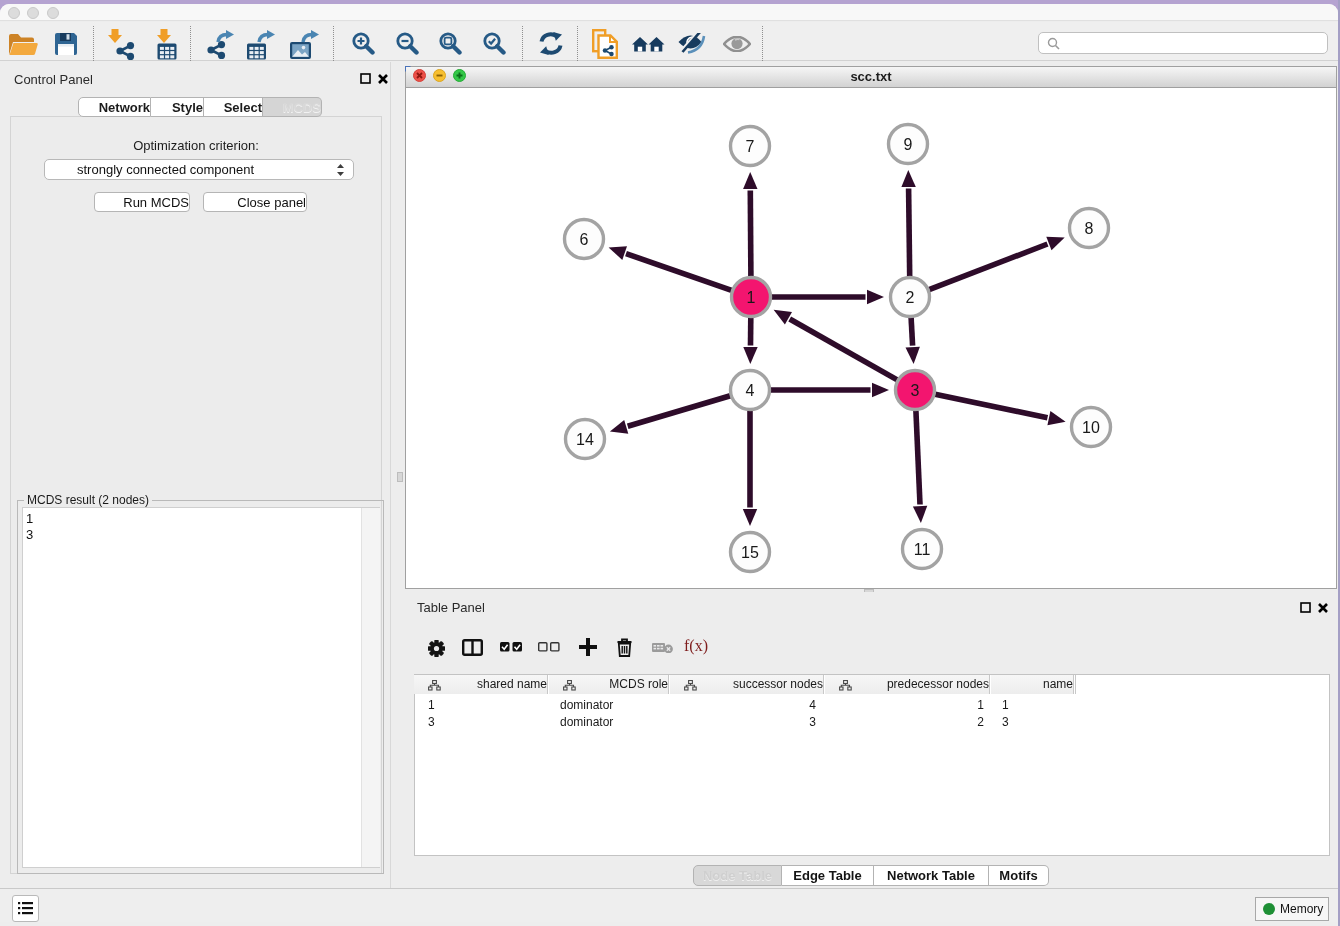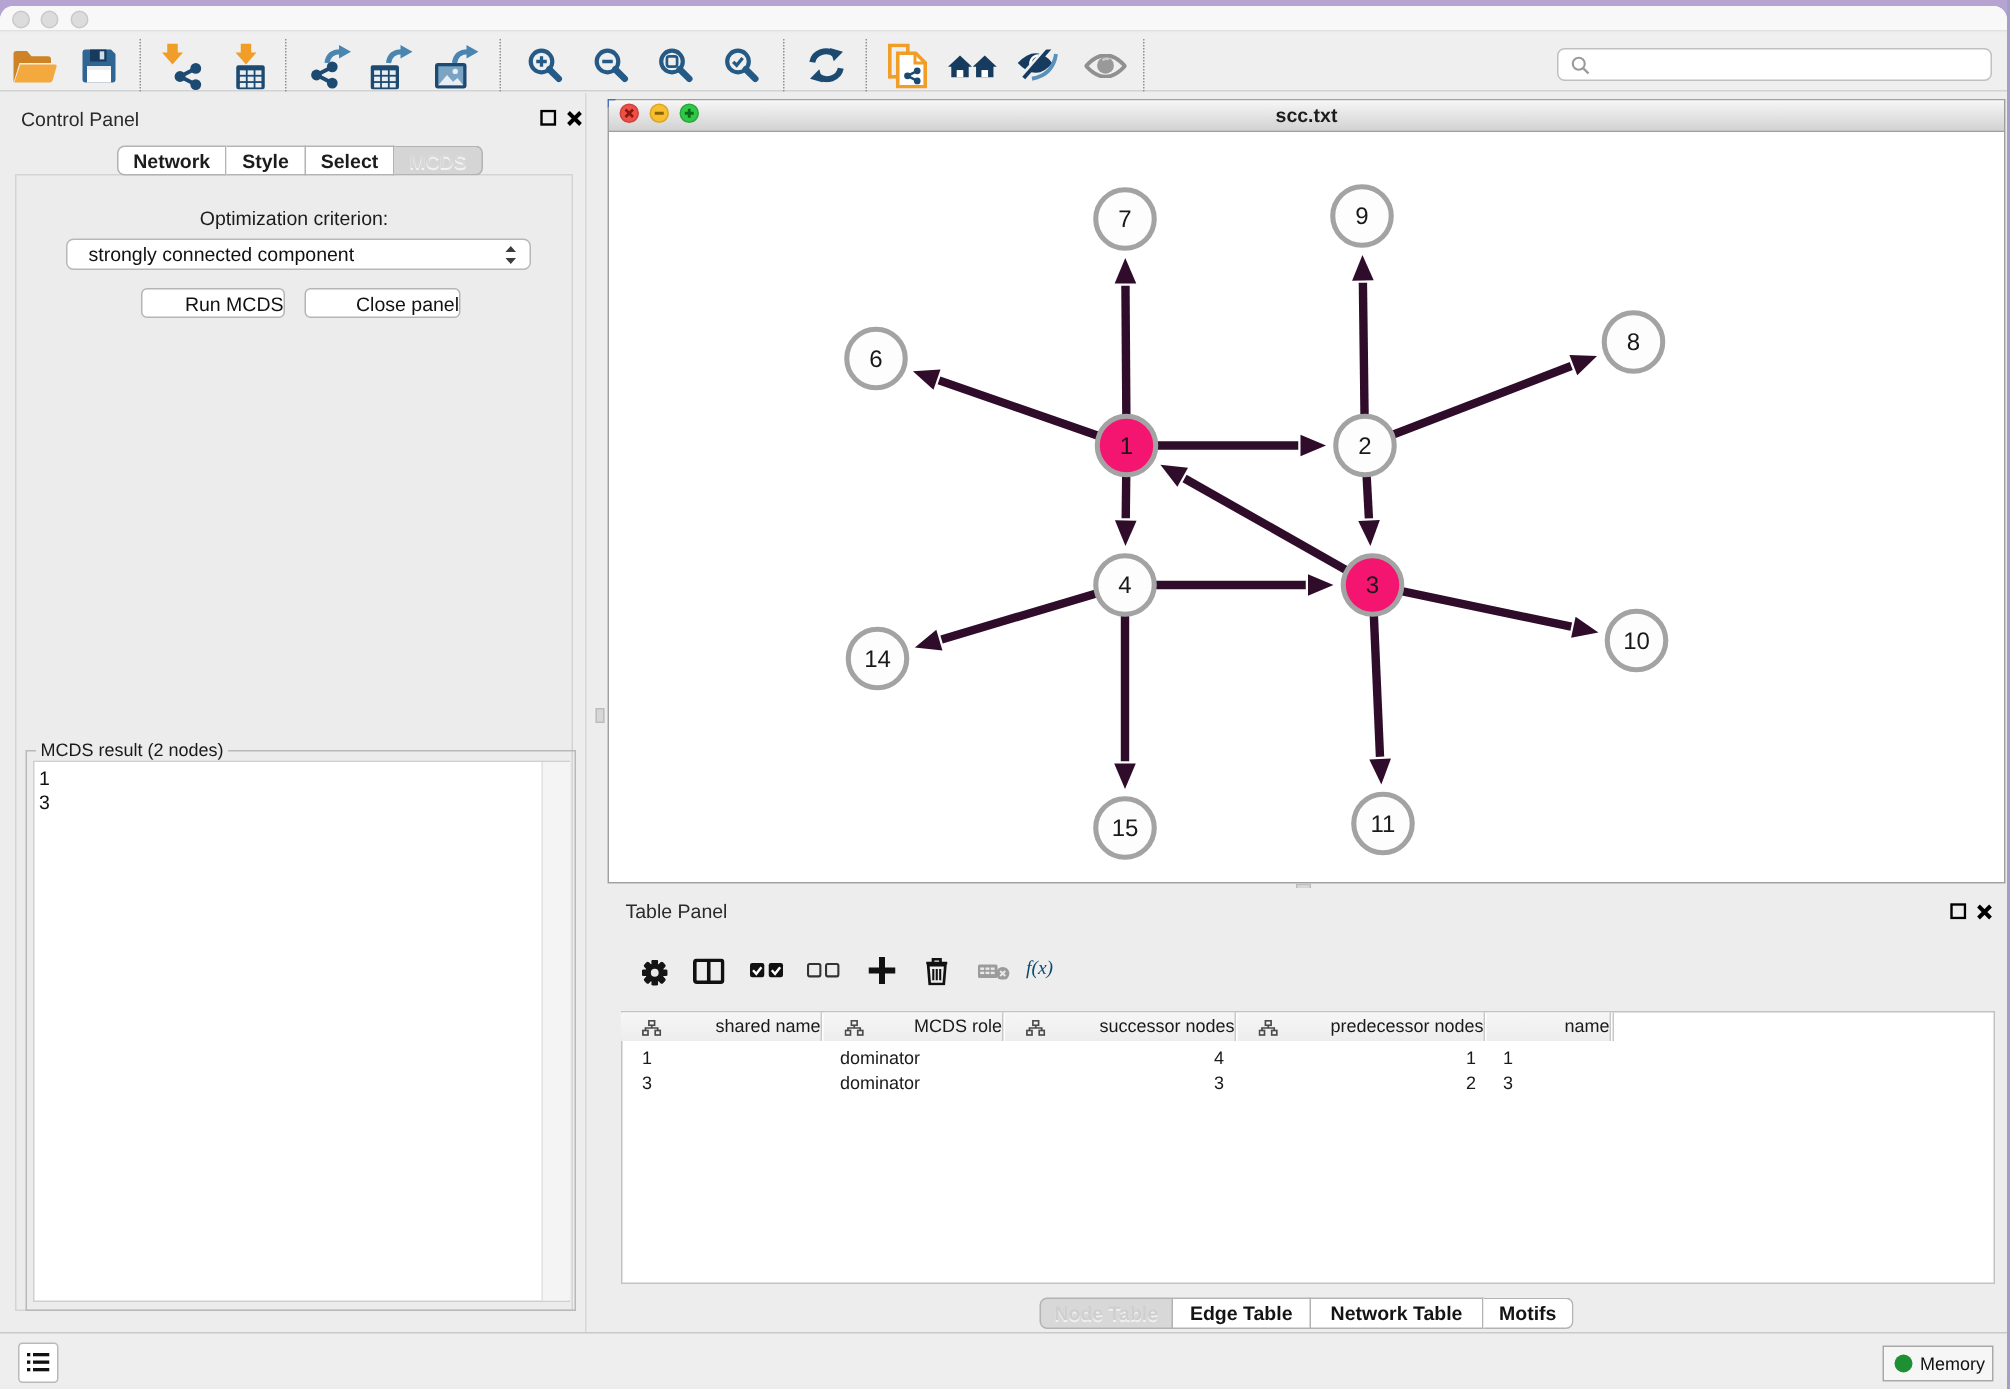--- a/index.html
+++ b/index.html
@@ -6,21 +6,21 @@
 .ic{position:absolute}
 #app{position:absolute;left:0;top:4px;width:1338px;height:922px;background:#ededed;border-radius:9px 9px 0 0}
 #titlebar{position:absolute;left:0;top:4px;width:1338px;height:17px;background:#f8f8f8;border-radius:9px 9px 0 0;border-bottom:1px solid #e0e0e0}
 .tl{position:absolute;top:3px;width:12px;height:12px;border-radius:50%;background:#dcdcdc;border:1px solid #c9c9c9}
 #title{position:absolute;top:2px;width:100%;text-align:center;font-size:13px;color:#b1b1b1}
 #toolbar{position:absolute;left:0;top:22px;width:1338px;height:39px;background:#efefef;border-bottom:1px solid #d2d2d2}
 .sep{position:absolute;top:4px;height:35px;width:0;border-left:1px dotted #8f8f8f}
 #search{position:absolute;left:1038px;top:32px;width:290px;height:22px;background:#fff;border:1px solid #c0c0c0;border-radius:5px}
 #leftpanel{position:absolute;left:0;top:62px;width:391px;height:826px;background:#ededed;border-right:1px solid #d8d8d8}
 .ptitle{font-size:13px;color:#2a2a2a}
-.tab{position:absolute;height:20px;background:#fff;border:1px solid #b3b3b3;font-size:13px;font-weight:600;color:#1c1c1c;text-align:center;line-height:19px}
+.tab{position:absolute;height:20px;background:#fff;border:1px solid #b3b3b3;font-size:13px;font-weight:600;color:#1c1c1c;text-align:right;line-height:19px}
 #tabcontent{position:absolute;left:10px;top:116px;width:372px;height:758px;background:#ececec;border:1px solid #d4d4d4}
 .btn{position:absolute;background:#fff;border:1px solid #b5b5b5;border-radius:4px;font-size:13px;color:#111;text-align:right}
 #netwin{position:absolute;left:405px;top:66px;width:932px;height:523px;background:#fff;border:1px solid #a0a0a0}
 #nettitle{position:absolute;left:0;top:0;width:100%;height:21px;background:linear-gradient(#f6f6f6,#d2d2d2);border-bottom:1px solid #9f9f9f}
 .mtl{position:absolute;top:69px;width:13px;height:13px;border-radius:50%}
 .mtl svg{position:absolute;left:0;top:0;display:block}
 #tablepanel{position:absolute;left:392px;top:592px;width:946px;height:296px;background:#ededed}
 .th{position:absolute;top:675px;height:19px;background:linear-gradient(#f6f6f6,#ededed);border-right:1px solid #c8c8c8;font-size:12px;color:#1a1a1a;text-align:right;line-height:19px}
 .td{position:absolute;font-size:12px;color:#1a1a1a;height:16px;line-height:16px}
 .btab{position:absolute;top:865px;height:21px;background:#fff;border:1px solid #b3b3b3;font-size:13px;font-weight:600;color:#141414;text-align:center;line-height:20px}
@@ -198,21 +198,21 @@
   </svg>
 <svg class="ic" style="left:377px;top:73px" width="12" height="12" viewBox="0 0 12 12">
     <path d="M2 2 L10 10 M10 2 L2 10" stroke="#000" stroke-width="2.6"></path>
   </svg>
 <div id="tabcontent"></div>
 <div class="tab" style="left:78px;top:97px;width:73px;border-radius:5px 0 0 5px">Network</div>
 <div class="tab" style="left:151px;top:97px;width:53px;border-left:none">Style</div>
 <div class="tab" style="left:204px;top:97px;width:59px;border-left:none">Select</div>
 <div class="tab" style="left:263px;top:97px;width:59px;border-left:none;border-radius:0 5px 5px 0;background:#d5d5d5;color:#d8d8d8;text-shadow:0 1px 0 #f2f2f2">MCDS</div>
 <div class="abs" style="left:10px;top:138px;width:372px;text-align:center;font-size:13px;color:#1c1c1c">Optimization criterion:</div>
-<div class="abs" style="left:44px;top:159px;width:310px;height:21px;background:#fff;border:1px solid #b8b8b8;border-radius:5px;font-size:13px;color:#111;line-height:20px;padding-left:14px">strongly connected component
+<div class="abs" style="left:44px;top:159px;width:310px;height:21px;background:#fff;border:1px solid #b8b8b8;border-radius:5px;font-size:13px;color:#111;line-height:20px;padding-left:32px">strongly connected component
 <svg width="9" height="14" style="position:absolute;right:8px;top:3px" viewBox="0 0 9 14">
       <path d="M1 5 L4.5 1 L8 5 Z M1 9 L4.5 13 L8 9 Z" fill="#3d3d3d"></path>
     </svg></div>
 <div class="btn" style="left:94px;top:192px;width:96px;height:20px;line-height:19px">Run MCDS</div>
 <div class="btn" style="left:203px;top:192px;width:104px;height:20px;line-height:19px">Close panel</div>
 <div class="abs" style="left:17px;top:500px;width:367px;height:374px;border:1px solid #b9b9b9"></div>
 <div class="abs" style="left:24px;top:493px;background:#ececec;padding:0 3px;font-size:12px;color:#1a1a1a">MCDS result (2 nodes)</div>
 <div class="abs" style="left:22px;top:507px;width:358px;height:361px;background:#fff;border:1px solid #cfcfcf"></div>
 <div class="abs" style="left:361px;top:508px;width:19px;height:359px;background:#f4f4f4;border-left:1px solid #e2e2e2"></div>
 <div class="abs" style="left:26px;top:511px;font-size:13px;color:#111;line-height:16px">1<br>3</div>
@@ -351,21 +351,21 @@
       <rect x="1.5" y="3" width="2.6" height="1.6"></rect>
       <rect x="5" y="3" width="2.6" height="1.6"></rect>
       <rect x="8.5" y="3" width="2.6" height="1.6"></rect>
       <rect x="1.5" y="5.8" width="2.6" height="1.6"></rect>
       <rect x="5" y="5.8" width="2.6" height="1.6"></rect>
       <rect x="8.5" y="5.8" width="2.6" height="1.6"></rect>
     </g>
     <circle cx="16.5" cy="7" r="4.4" fill="#9b9b9b"></circle>
     <path d="M14.8 5.3 l3.4 3.4 M18.2 5.3 l-3.4 3.4" stroke="#e9e9ea" stroke-width="1.3"></path>
   </svg>
-<div class="abs" style="left:684px;top:637px;font-family:'Liberation Serif',serif;font-style:italic;font-size:13px;color:#0c4a6e">f(x)</div>
+<div class="abs" style="left:684px;top:637px;font-family:'Liberation Serif',serif;font-size:16px;color:#7f1d1d">f(x)</div>
 <div class="abs" style="left:414px;top:674px;width:916px;height:182px;background:#fff;border:1px solid #c3c3c3"></div>
 <div class="th" style="left:414px;width:134px">shared name</div>
 <svg class="ic" style="left:428px;top:680px" width="13" height="11" viewBox="0 0 13 11">
     <rect x="4.6" y="0.5" width="3.8" height="3" fill="none" stroke="#4a4a4a" stroke-width="1.1"></rect>
     <rect x="0.6" y="7" width="3.4" height="3" fill="none" stroke="#4a4a4a" stroke-width="1.1"></rect>
     <rect x="8.8" y="7" width="3.4" height="3" fill="none" stroke="#4a4a4a" stroke-width="1.1"></rect>
     <path d="M6.5 3.5 V5.3 M2.3 7 V5.3 H10.5 V7" fill="none" stroke="#4a4a4a" stroke-width="1.1"></path>
   </svg>
 <div class="th" style="left:549px;width:120px">MCDS role</div>
 <svg class="ic" style="left:563px;top:680px" width="13" height="11" viewBox="0 0 13 11">

